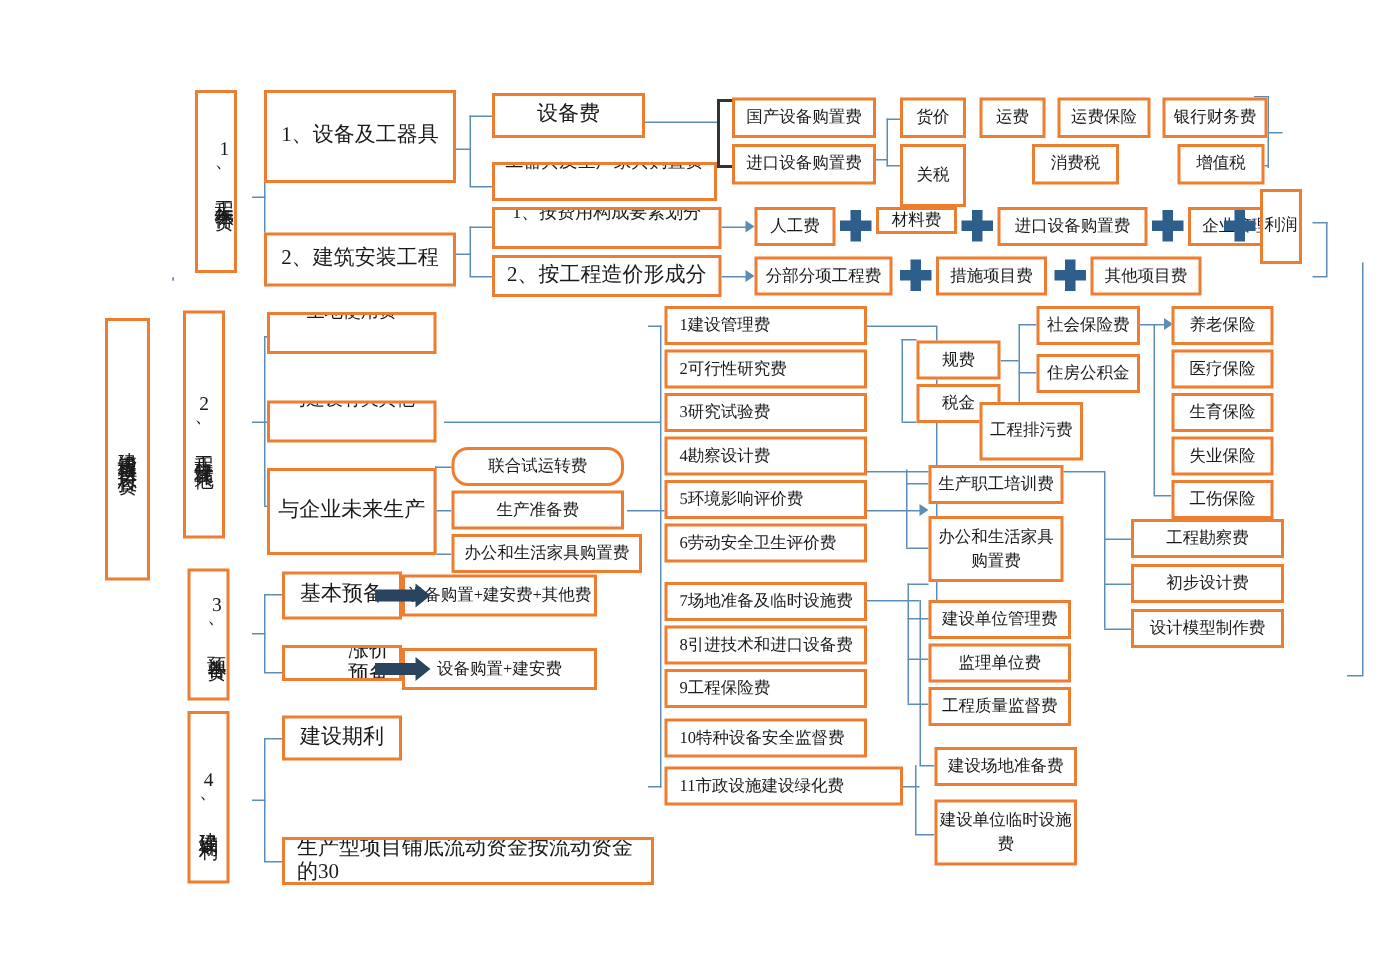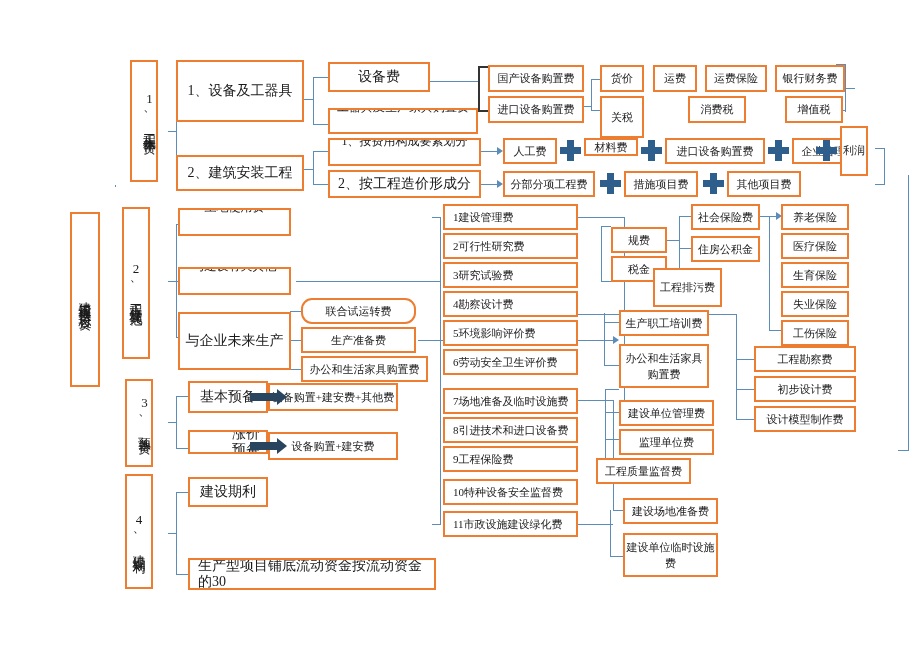--- a/index.html
+++ b/index.html
@@ -327,21 +327,21 @@
     </div>
   <div class="box left" style="left:443px;top:417px;width:135px;height:26px;font-size:11px;">
     <span>8引进技术和进口设备费</span>
     </div>
   <div class="box left" style="left:443px;top:446px;width:135px;height:26px;font-size:11px;">
     <span>9工程保险费</span>
     </div>
   <div class="box left" style="left:443px;top:479px;width:135px;height:26px;font-size:11px;">
     <span>10特种设备安全监督费</span>
     </div>
-  <div class="box left" style="left:443px;top:511px;width:135px;height:26px;font-size:11px;">
+  <div class="box left" style="left:443px;top:511px;width:159px;height:26px;font-size:11px;">
     <span>11市政设施建设绿化费</span>
     </div>
 
   <div class="box" style="left:611px;top:227px;width:56px;height:26px;font-size:11px;">
     <span>规费</span>
   </div>
   <div class="box" style="left:611px;top:256px;width:56px;height:26px;font-size:11px;">
     <span>税金</span>
   </div>
 
@@ -377,21 +377,21 @@
   <div class="box" style="left:619px;top:344px;width:90px;height:44px;font-size:11px;line-height:1.5;">
     <span>办公和生活家具购置费</span>
   </div>
 
   <div class="box" style="left:619px;top:400px;width:95px;height:26px;font-size:11px;">
     <span>建设单位管理费</span>
     </div>
   <div class="box" style="left:619px;top:429px;width:95px;height:26px;font-size:11px;text-align:right;">
     <span>监理单位费</span>
     </div>
-  <div class="box" style="left:596px;top:458px;width:95px;height:26px;font-size:11px;">
+  <div class="box" style="left:619px;top:458px;width:95px;height:26px;font-size:11px;">
     <span>工程质量监督费</span>
     </div>
 
   <div class="box" style="left:623px;top:498px;width:95px;height:26px;font-size:11px;">
     <span>建设场地准备费</span>
     </div>
   <div class="box" style="left:754px;top:346px;width:102px;height:26px;font-size:11px;">
     <span>工程勘察费</span>
     </div>
 

